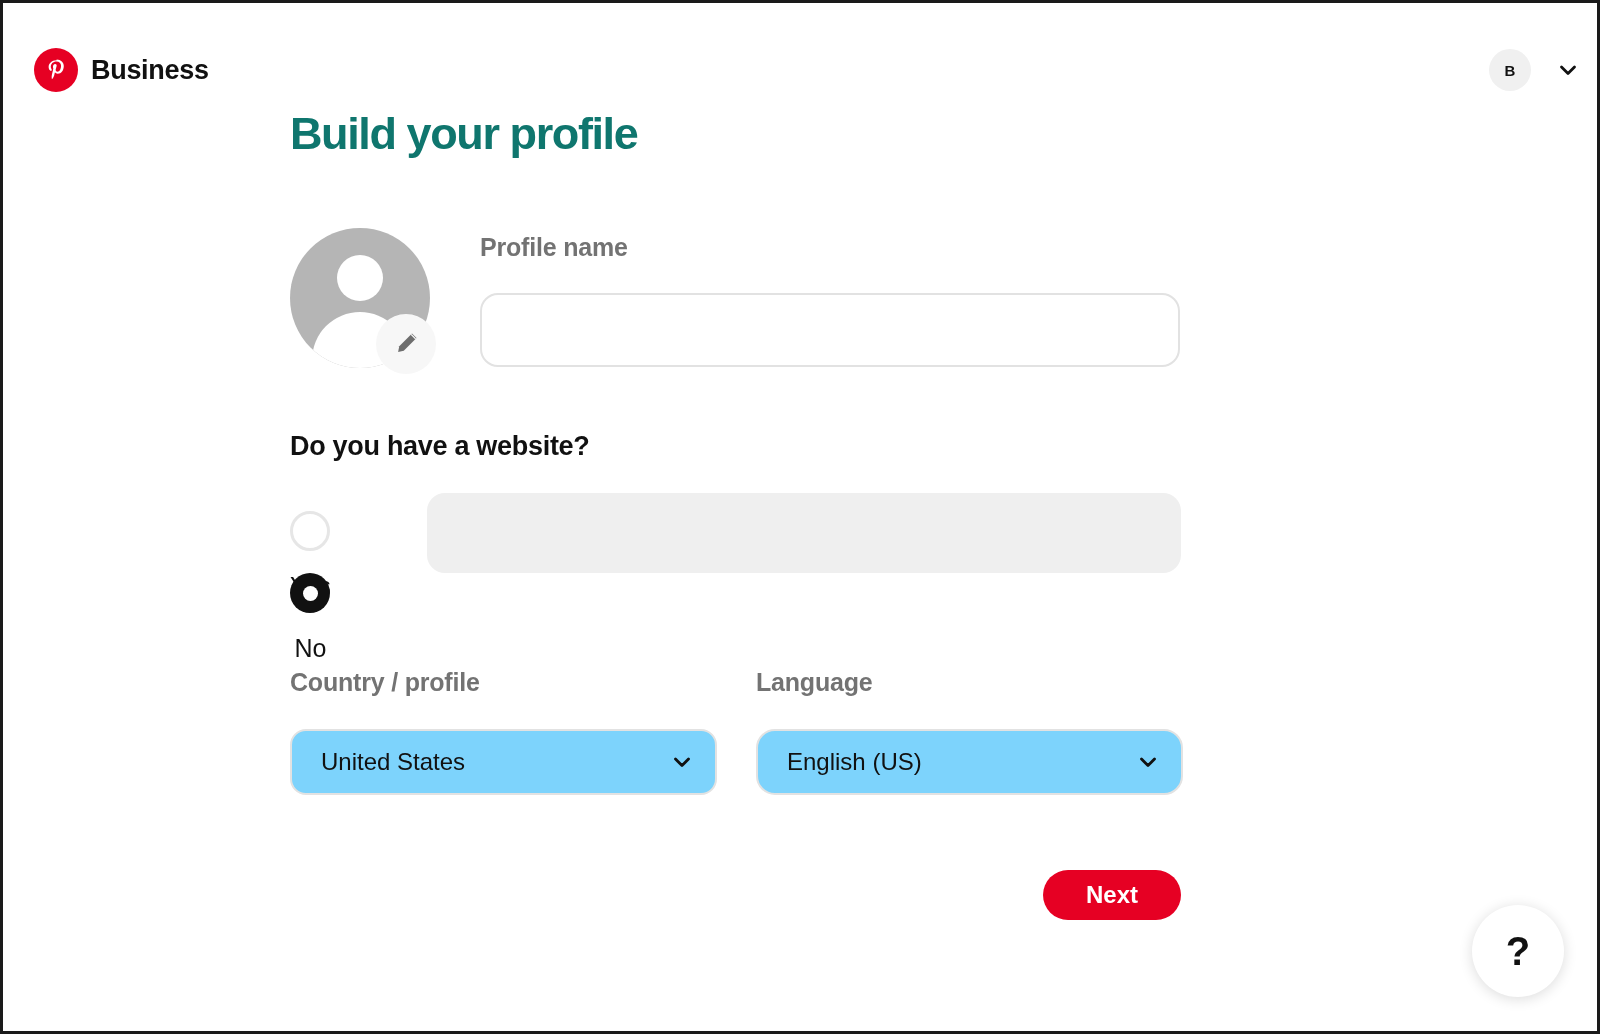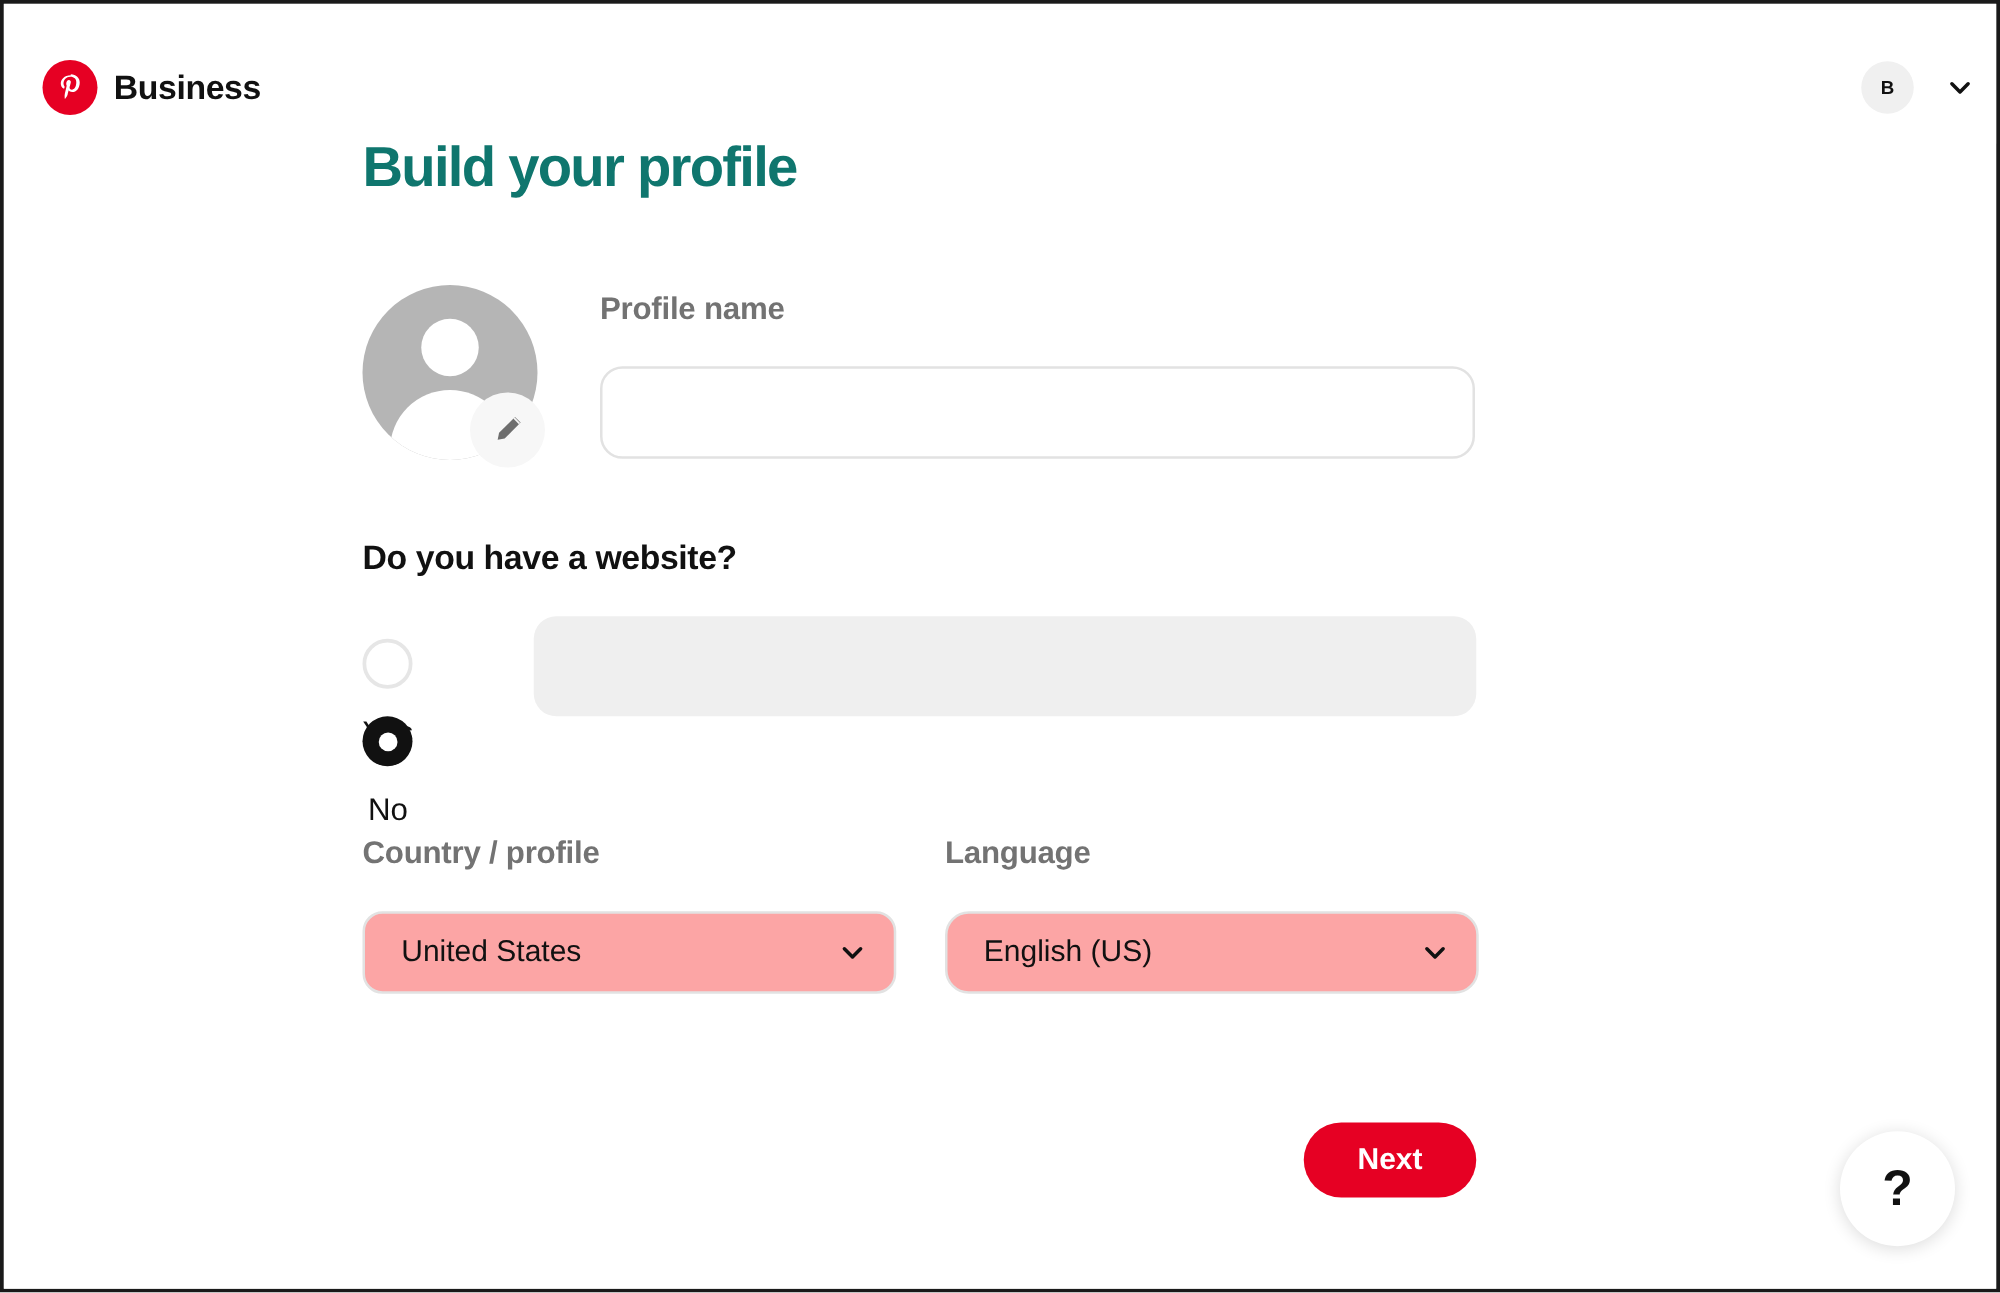--- a/index.html
+++ b/index.html
@@ -265,21 +265,21 @@
   #country-label { position: absolute; left: 0; top: 0; }
   #language-label { position: absolute; left: 466px; top: 0; }
 
   .select-box {
     position: absolute;
     top: 61px;
     height: 66px;
     box-sizing: border-box;
     border: 2px solid #e2e2e2;
     border-radius: 16px;
-    background: #fca5a5;
+    background: #7dd3fc;
     display: flex;
     align-items: center;
     padding: 0 20px 0 29px;
   }
   #country-select { left: 0; width: 427px; }
   #language-select { left: 466px; width: 427px; border-radius: 19px; }
   .select-value {
     flex: 1;
     font-size: 24px;
     color: #111111;
@@ -291,30 +291,29 @@
     flex: 0 0 auto;
     display: flex; align-items: center; justify-content: center;
   }
 
   
   #next-button {
     position: absolute;
     left: 1040px;
     top: 867px;
     width: 138px;
-    height: 60px;
+    height: 50px;
     border: none;
     border-radius: 32px;
     background: #e60023;
     color: #ffffff;
     font-family: "Liberation Sans", sans-serif;
     font-size: 24px;
     font-weight: bold;
     cursor: pointer;
-    margin-top: 28px;
   }
 
   
   #help-fab {
     position: absolute;
     right: 33px;
     bottom: 34px;
     width: 92px; height: 92px;
     border-radius: 50%;
     background: #ffffff;

